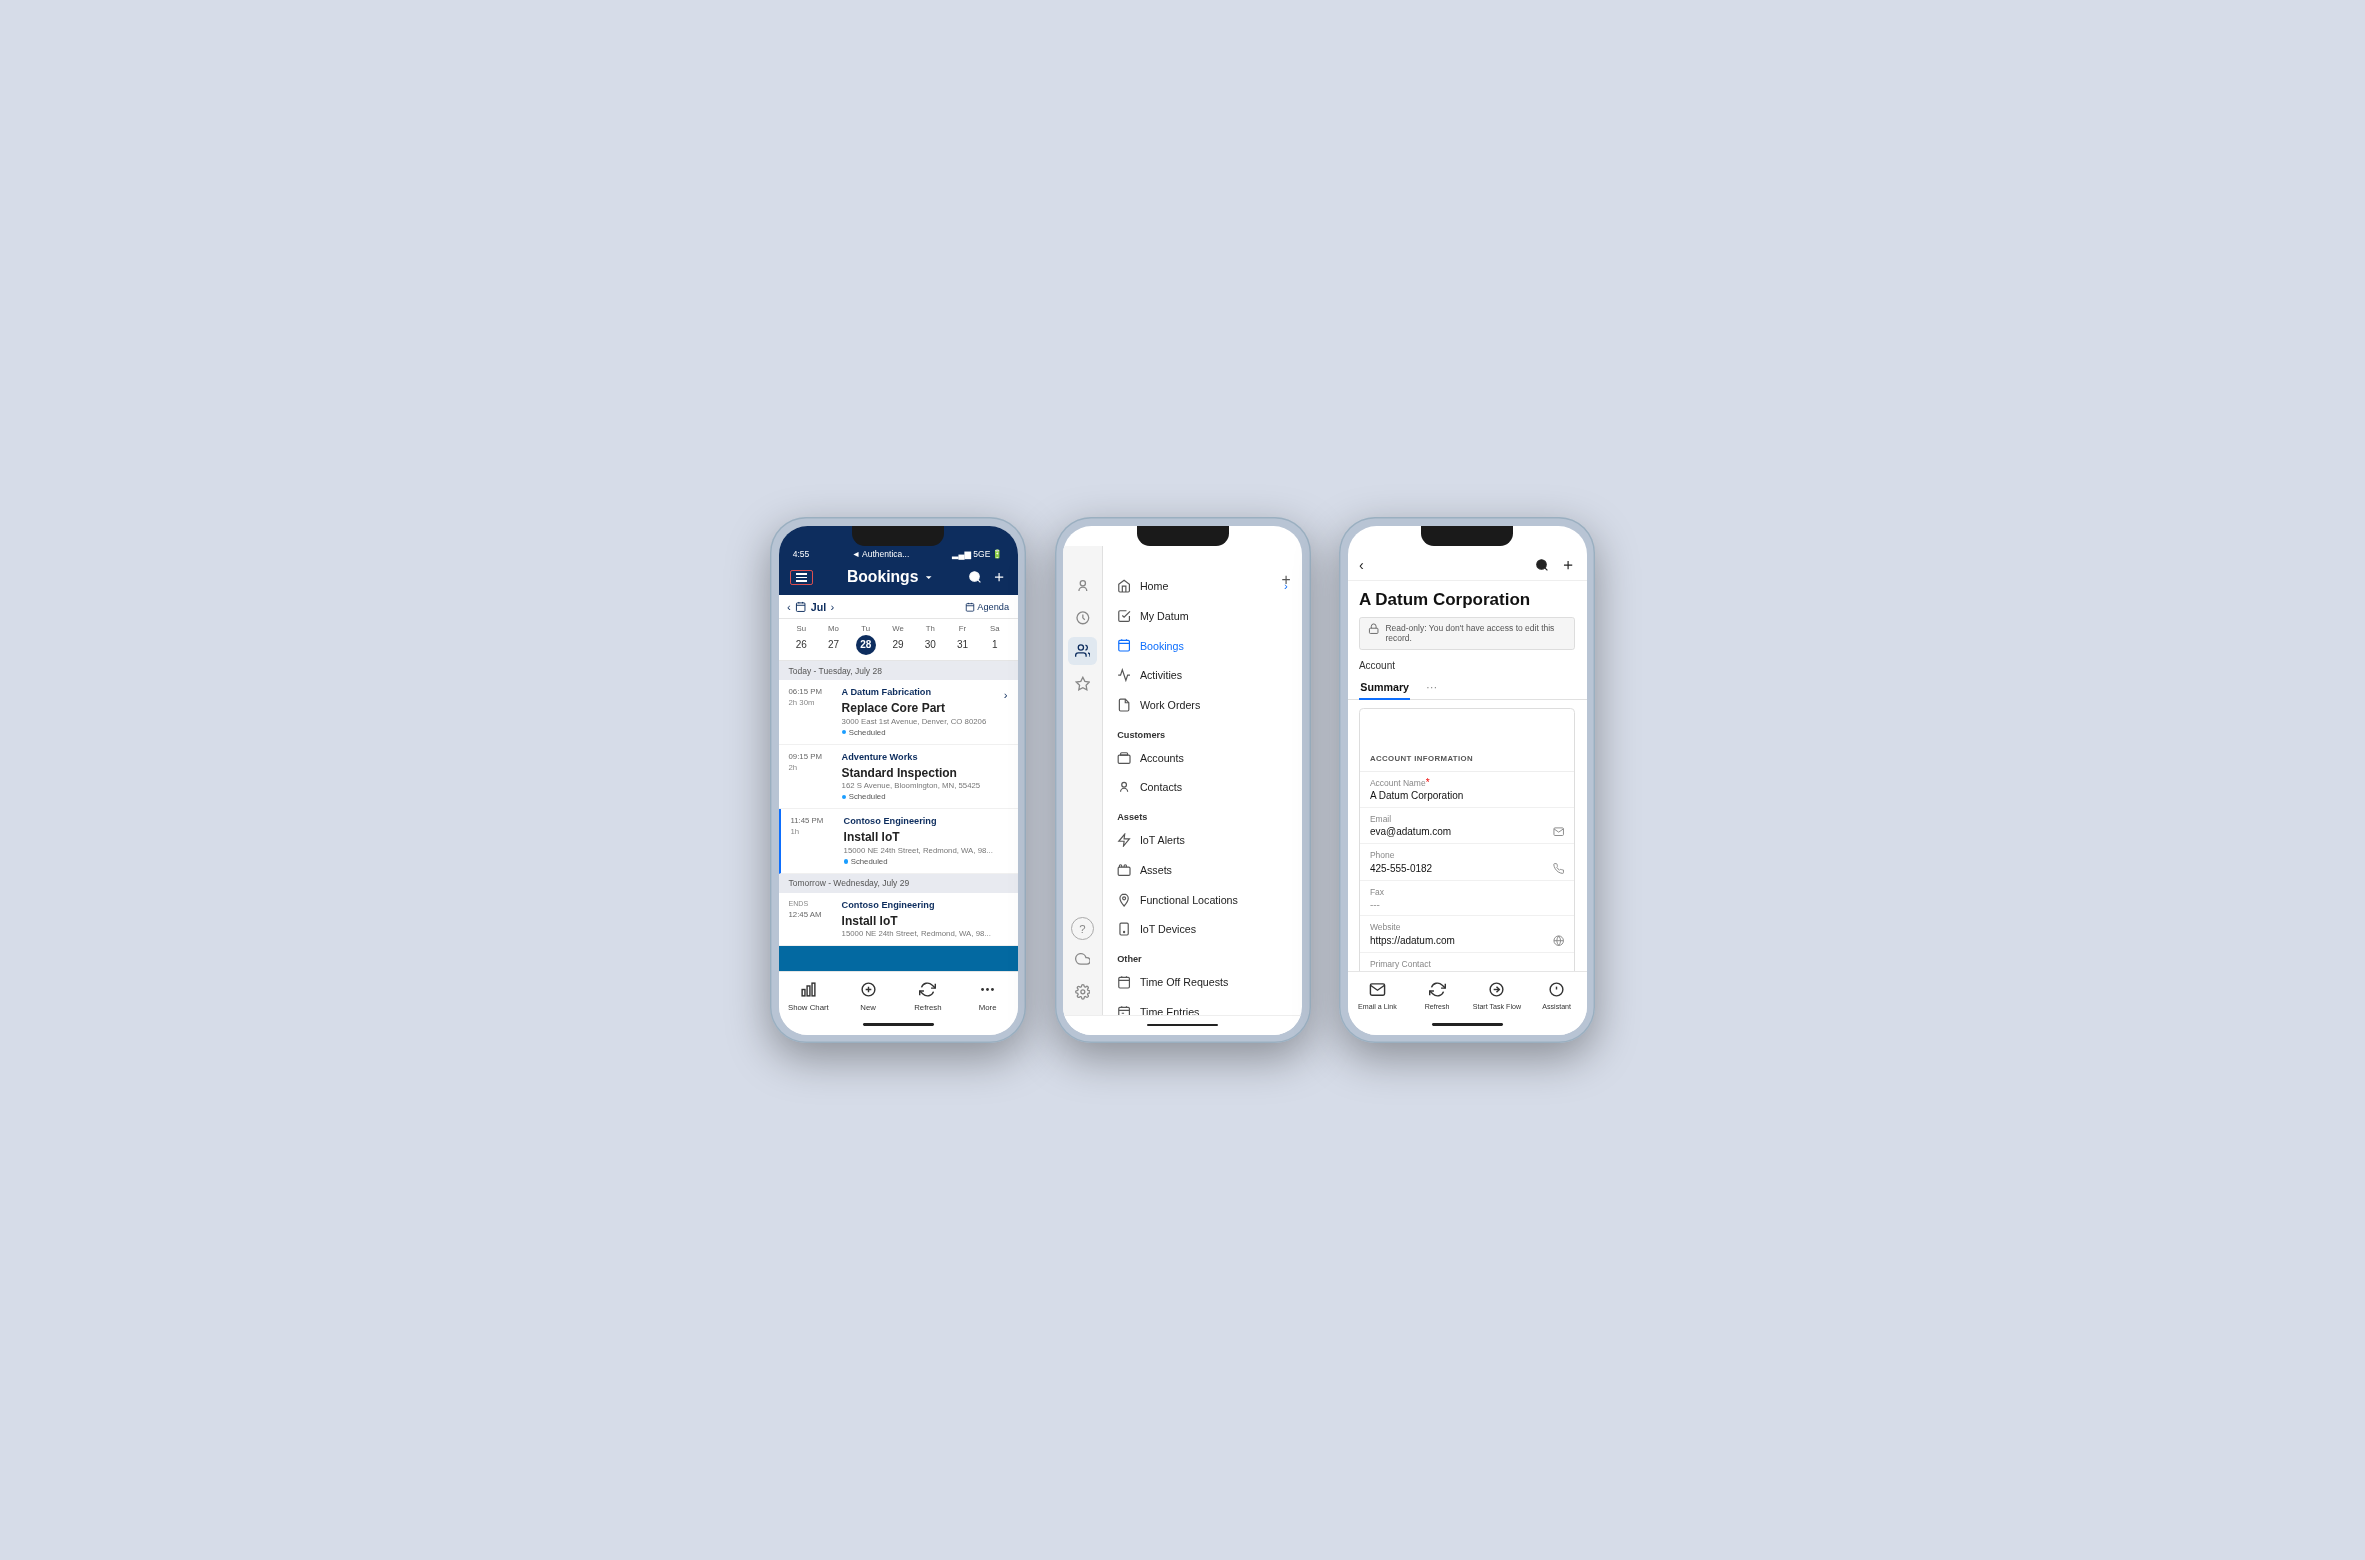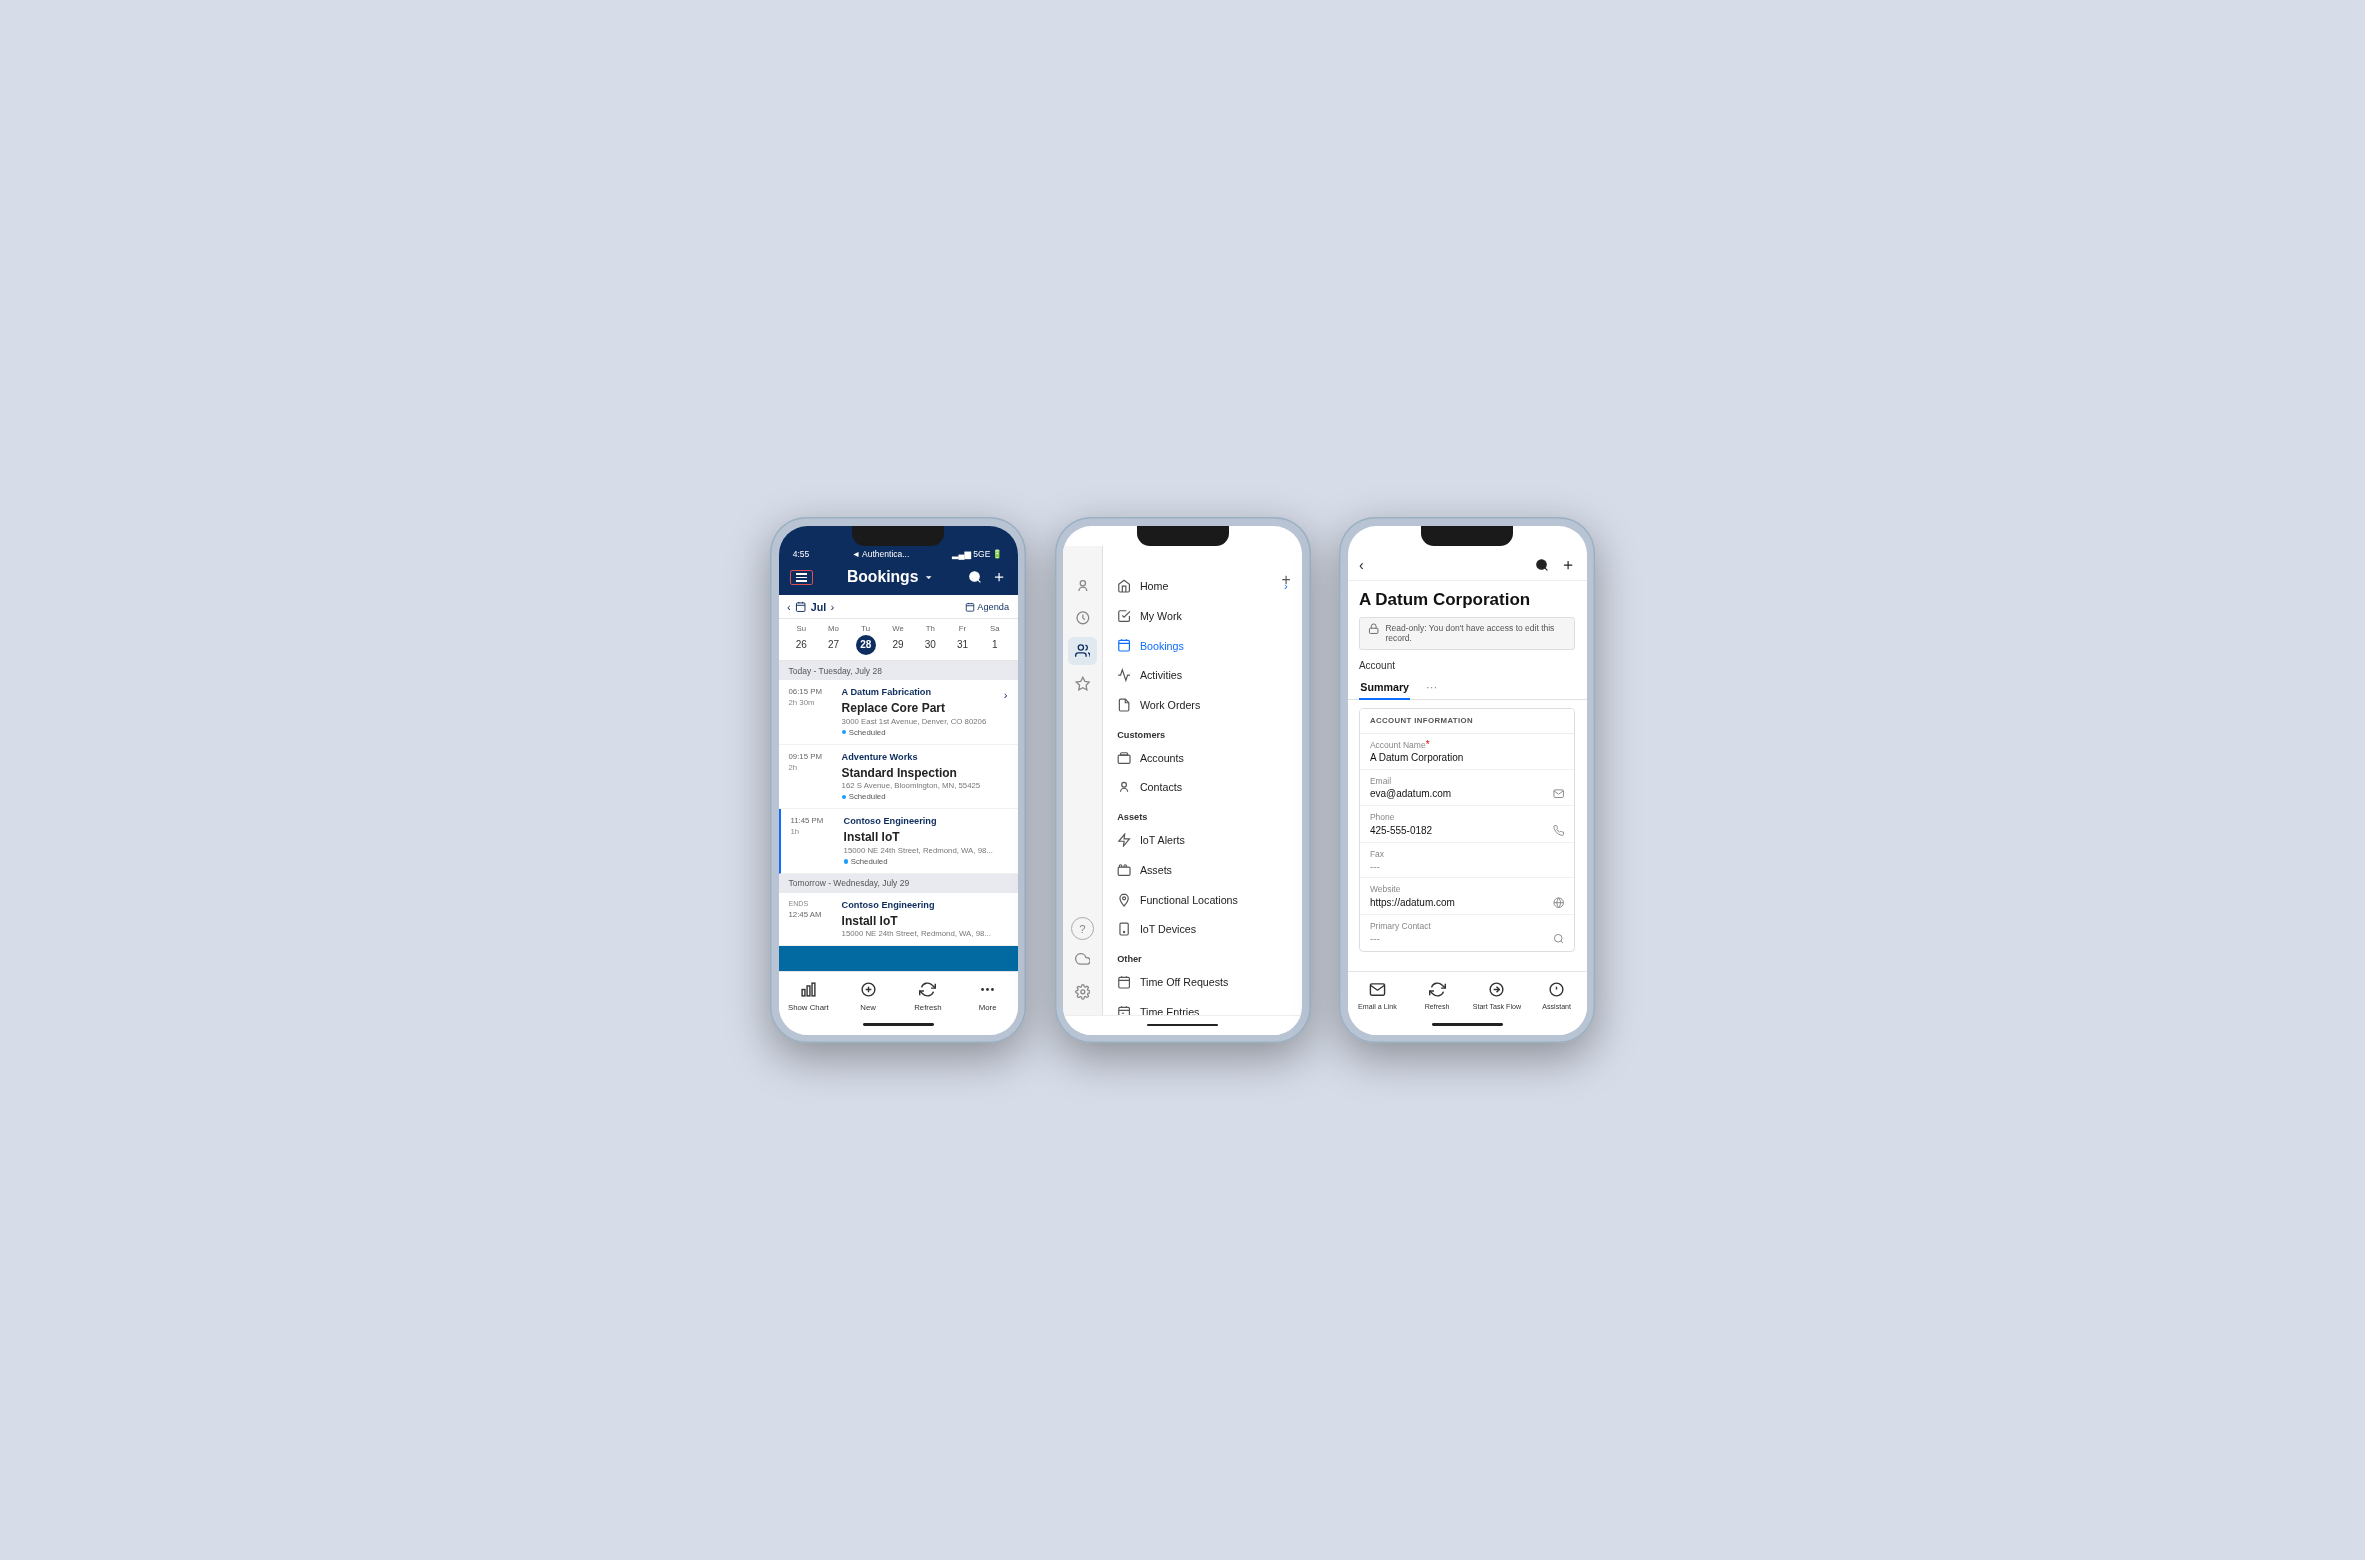--- a/index.html
+++ b/index.html
@@ -369,20 +369,21 @@
     }
     .info-section-title {
       background: #fff;
       padding: 7.1px 10px;
       font-size: 7.8px;
       font-weight: 600;
       color: #555;
       letter-spacing: 0.4px;
       text-transform: uppercase;
       border-bottom: 0.7px solid #eee;
+      margin-top: 38px;
     }
     .info-field {
       padding: 5.7px 10px;
       border-bottom: 0.7px solid #f0f0f0;
     }
     .info-field:last-child { border-bottom: none; }
     .field-label { font-size: 8.5px; color: #888; margin-bottom: 2.1px; display: flex; align-items: center; gap: 0; }
     .field-label .required { color: #e00; font-size: 10px; }
     .field-value { font-size: 10px; color: #111; display: flex; align-items: center; justify-content: space-between; }
     .field-value.empty { color: #999; }
@@ -678,21 +679,21 @@
             </svg>
             <span>Home</span>
             <span class="nav-arrow">›</span>
           </div>
 
           <div class="nav-menu-item">
             <svg viewBox="0 0 24 24" fill="none" stroke="#555" stroke-width="2">
               <polyline points="9 11 12 14 22 4"></polyline>
                 <path d="M21 12v7a2 2 0 0 1-2 2H5a2 2 0 0 1-2-2V5a2 2 0 0 1 2-2h11"></path>
             </svg>
-            <span>My Work</span>
+            <span>My Datum</span>
           </div>
 
           <div class="nav-menu-item active">
             <svg viewBox="0 0 24 24" fill="none" stroke="#0d6efd" stroke-width="2">
               <rect x="3" y="4" width="18" height="18" rx="2"></rect>
                 <path d="M3 9h18M8 2v3M16 2v3"></path>
             </svg>
             <span>Bookings</span>
           </div>
 

